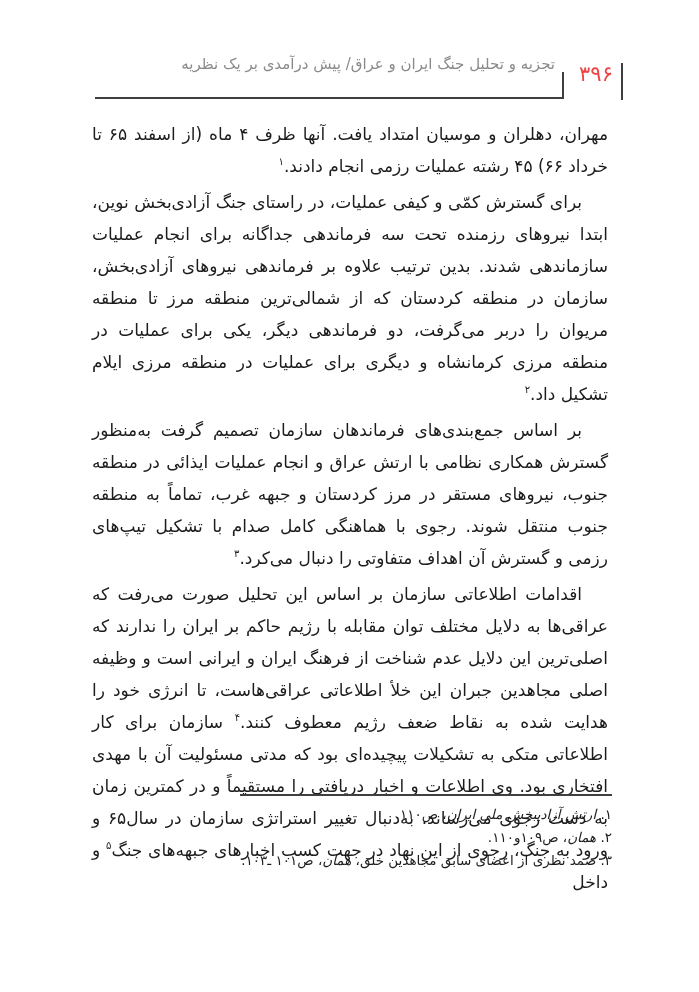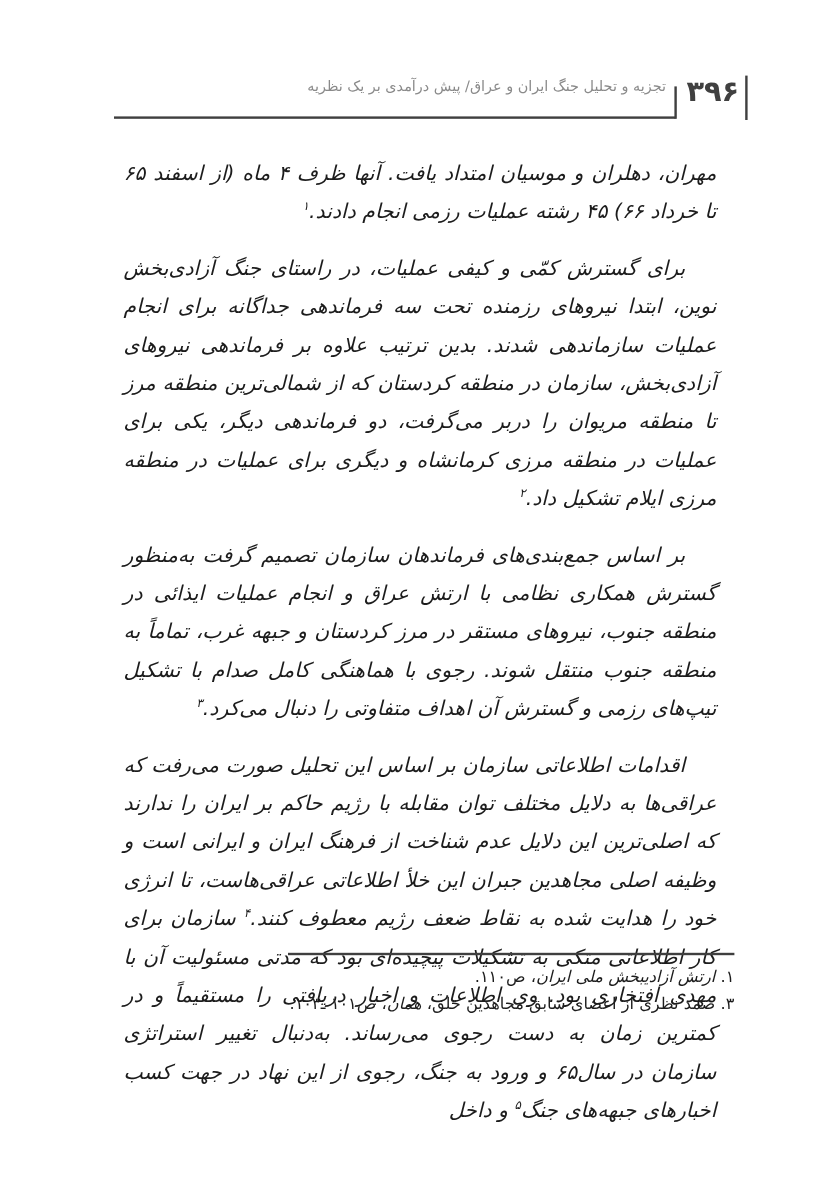--- a/index.html
+++ b/index.html
@@ -7,48 +7,48 @@
     position:relative;
     width:699px;height:992px;
     margin:0 auto;
     background:var(--page-bg,#ffffff);
     font-family:"DejaVu Sans",sans-serif;
     color:var(--text-color,#1c1c1c);
     overflow:hidden;
   }
   
   .hdr-title{
-    position:absolute;top:65px;right:144px;
-    font-size:12px;color:var(--header-gray,#8a8a8a);
+    position:absolute;top:55px;right:144px;
+    font-size:15px;color:var(--header-gray,#8a8a8a);
     white-space:nowrap;direction:rtl;margin-left:12px;
   }
   .hdr-rule{
     position:absolute;top:97px;left:95px;width:468px;height:2px;
     background:var(--rule-color,#3f3f3f);
   }
   .vbar-inner{
     position:absolute;top:72px;left:562px;width:2px;height:27px;
     background:var(--rule-color,#3f3f3f);
   }
   .page-num{
     position:absolute;top:62px;left:576px;width:40px;
-    font-size:24px;font-weight:bold;text-align:center;color:#404040;
+    font-size:21px;font-weight:normal;text-align:center;color:#ef4444;
   }
   .vbar-outer{
     position:absolute;top:63px;left:621px;width:2px;height:37px;
     background:var(--rule-color,#3f3f3f);
   }
   
   .body-text{
     position:absolute;top:114px;left:88px;width:524px;
     direction:rtl;
     font-size:17px;line-height:32px;
     text-align:justify;
   }
-  .body-text p{margin:15px;padding:0;font-style:italic;}
+  .body-text p{margin:4px;padding:0;}
   .body-text p.indent{text-indent:26px;}
   sup.fnmark{
     font-size:10px;line-height:0;vertical-align:super;
   }
   
   .footnotes{
     position:absolute;top:794px;right:87px;width:524px;
     direction:rtl;text-align:right;
     font-size:13.5px;line-height:23px;
   }
@@ -74,17 +74,18 @@
       <p class=""><span>مهران، دهلران و موسیان امتداد یافت. آنها ظرف ۴ ماه (از اسفند ۶۵ تا خرداد ۶۶) ۴۵ رشته عملیات رزمی انجام دادند.</span><sup class="fnmark">۱</sup></p>
       <p class="indent"><span>برای گسترش کمّی و کیفی عملیات، در راستای جنگ آزادی‌بخش نوین، ابتدا نیروهای رزمنده تحت سه فرماندهی جداگانه برای انجام عملیات سازماندهی شدند. بدین ترتیب علاوه بر فرماندهی نیروهای آزادی‌بخش، سازمان در منطقه کردستان که از شمالی‌ترین منطقه مرز تا منطقه مریوان را دربر می‌گرفت، دو فرماندهی دیگر، یکی برای عملیات در منطقه مرزی کرمانشاه و دیگری برای عملیات در منطقه مرزی ایلام تشکیل داد.</span><sup class="fnmark">۲</sup></p>
       <p class="indent"><span>بر اساس جمع‌بندی‌های فرماندهان سازمان تصمیم گرفت به‌منظور گسترش همکاری نظامی با ارتش عراق و انجام عملیات ایذائی در منطقه جنوب، نیروهای مستقر در مرز کردستان و جبهه غرب، تماماً به منطقه جنوب منتقل شوند. رجوی با هماهنگی کامل صدام با تشکیل تیپ‌های رزمی و گسترش آن اهداف متفاوتی را دنبال می‌کرد.</span><sup class="fnmark">۳</sup></p>
       <p class="indent"><span>اقدامات اطلاعاتی سازمان بر اساس این تحلیل صورت می‌رفت که عراقی‌ها به دلایل مختلف توان مقابله با رژیم حاکم بر ایران را ندارند که اصلی‌ترین این دلایل عدم شناخت از فرهنگ ایران و ایرانی است و وظیفه اصلی مجاهدین جبران این خلأ اطلاعاتی عراقی‌هاست، تا انرژی خود را هدایت شده به نقاط ضعف رژیم معطوف کنند.</span><sup class="fnmark">۴</sup><span> سازمان برای کار اطلاعاتی متکی به تشکیلات پیچیده‌ای بود که مدتی مسئولیت آن با مهدی افتخاری بود. وی اطلاعات و اخبار دریافتی را مستقیماً و در کمترین زمان به دست رجوی می‌رساند. به‌دنبال تغییر استراتژی سازمان در سال۶۵ و ورود به جنگ، رجوی از این نهاد در جهت کسب اخبارهای جبهه‌های جنگ</span><sup class="fnmark">۵</sup><span> و داخل</span></p>
     </div>
 
   <div class="footnotes">
     <div class="fn-sep"></div>
     <div>
         <div class="footnote"><span>۱. </span><span class="it">ارتش آزادیبخش ملی ایران</span><span>، ص۱۱۰.</span></div>
+        <div class="footnote"><span>۲. </span><span class="it">همان</span><span>، ص۱۰۹و۱۱۰.</span></div>
         <div class="footnote"><span>۳. صمد نظری از اعضای سابق مجاهدین خلق، </span><span class="it">همان</span><span>، ص۱۰۱ ـ۱۰۳.</span></div>
       </div>
   </div>
 
 </div>
 
 </body></html>

